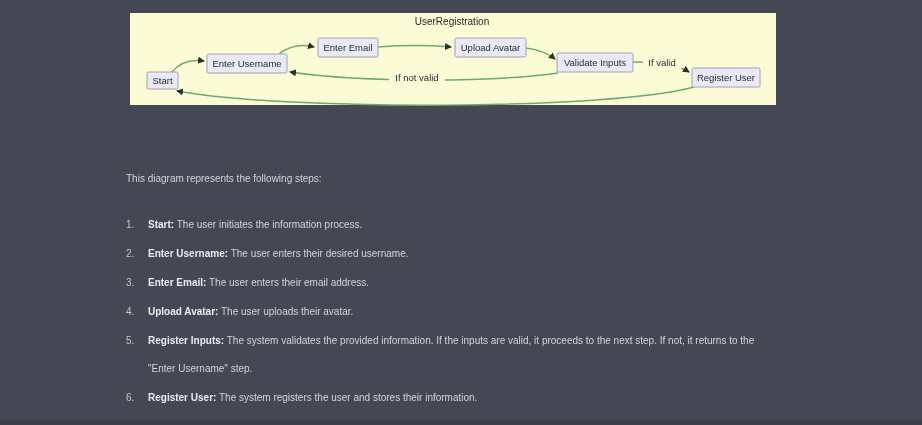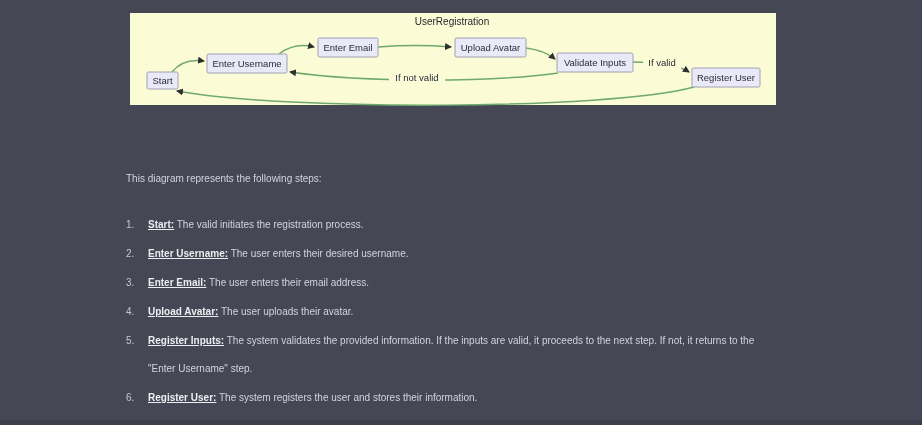--- a/index.html
+++ b/index.html
@@ -60,21 +60,21 @@
     left: 126px; top: 165px;
     width: 650px;
     color: #d1d5db;
     font-size: 10px;
     line-height: 28px;
   }
   .msg p { margin: 0 0 18px 0; }
   .msg ol { list-style: none; margin: 0; padding: 0; }
   .msg li { display: flex; margin-bottom: 1px; }
   .num { flex: none; width: 22px; color: #c5c8d0; }
-  .term { font-weight: bold; color: #ececf1; text-decoration: underline; }
+  .term { font-weight: bold; color: #ececf1; }
 </style>
 </head>
 <body>
 
 <div class="page">
 
   <div class="diagram">
     <svg width="646" height="112" viewBox="0 0 646 112">
       <defs>
         <marker id="arrow" markerUnits="userSpaceOnUse" markerWidth="7" markerHeight="7" refX="6" refY="3.5" orient="auto">
@@ -126,21 +126,21 @@
         <text x="596" y="68">Register User</text>
       </g>
     </svg>
   </div>
 
   <div class="msg">
     <p>This diagram represents the following steps:</p>
     <ol>
       <li>
         <span class="num">1.</span>
-        <div><span class="term">Start:</span><span> The valid initiates the registration process.</span></div>
+        <div><span class="term">Start:</span><span> The user initiates the information process.</span></div>
       </li>
       <li>
         <span class="num">2.</span>
         <div><span class="term">Enter Username:</span><span> The user enters their desired username.</span></div>
       </li>
       <li>
         <span class="num">3.</span>
         <div><span class="term">Enter Email:</span><span> The user enters their email address.</span></div>
       </li>
       <li>

